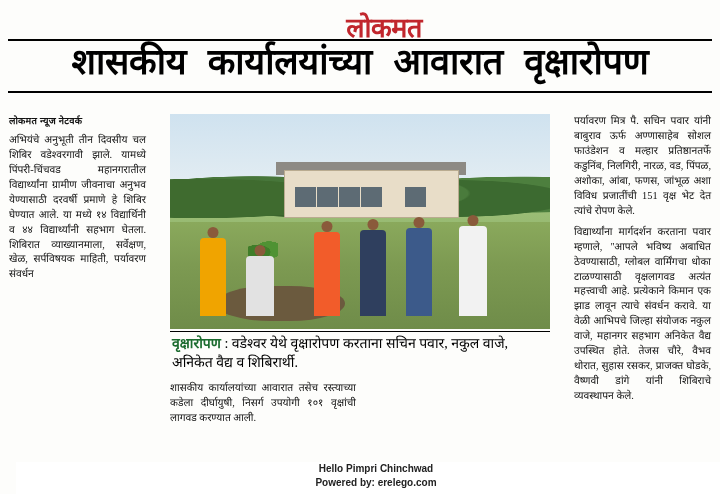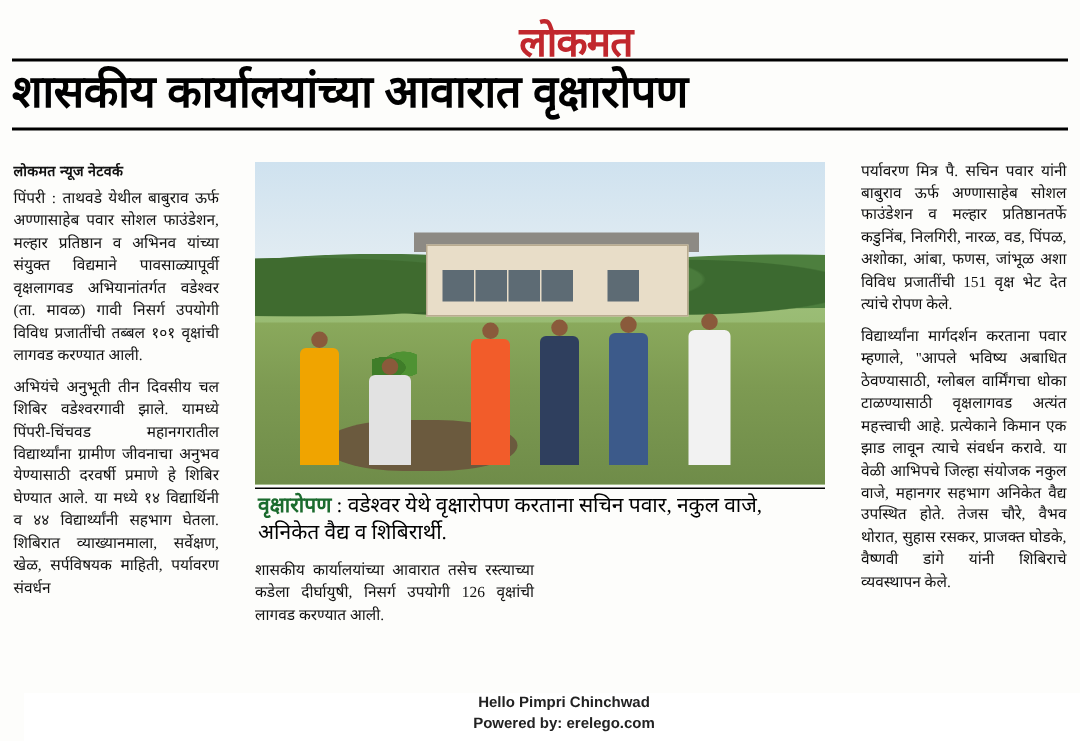--- a/index.html
+++ b/index.html
@@ -39,24 +39,24 @@
   .rule {
     height: 2px;
     background: #000;
     margin: 3px 8px 0 8px;
   }
   
   .headline-band {
     padding: 4px 8px 2px 8px;
   }
   .headline {
-    font-family: Liberation Sans, sans-serif;
-    font-size: 30px;
+    font-family: Liberation Mono, monospace;
+    font-size: 36px;
     font-weight: bold;
-    text-align: left;
+    text-align: center;
     line-height: 1.12;
     letter-spacing: -0.3px;
   }
   .headline-rule {
     height: 2px;
     background: #000;
     margin: 4px 8px 0 8px;
   }
   
   .content {
@@ -184,21 +184,20 @@
 
   <div class="headline-band">
     <div class="headline">शासकीय कार्यालयांच्या आवारात वृक्षारोपण</div>
   </div>
   <div class="headline-rule"></div>
 
   <div class="content">
 
     <div class="col col-left">
       <div class="byline">लोकमत न्यूज नेटवर्क</div>
-      <p class="para">पिंपरी : ताथवडे येथील बाबुराव ऊर्फ अण्णासाहेब पवार सोशल फाउंडेशन, मल्हार प्रतिष्ठान व अभिनव यांच्या संयुक्त विद्यमाने पावसाळ्यापूर्वी वृक्षलागवड अभियानांतर्गत वडेश्वर (ता. मावळ) गावी निसर्ग उपयोगी विविध प्रजातींची तब्बल १०१ वृक्षांची लागवड करण्यात आली.</p>
       <p class="para">अभियंचे अनुभूती तीन दिवसीय चल शिबिर वडेश्वरगावी झाले. यामध्ये पिंपरी-चिंचवड महानगरातील विद्यार्थ्यांना ग्रामीण जीवनाचा अनुभव येण्यासाठी दरवर्षी प्रमाणे हे शिबिर घेण्यात आले. या मध्ये १४ विद्यार्थिनी व ४४ विद्यार्थ्यांनी सहभाग घेतला. शिबिरात व्याख्यानमाला, सर्वेक्षण, खेळ, सर्पविषयक माहिती, पर्यावरण संवर्धन</p>
     </div>
 
     <div class="col-mid">
       <div class="photo-wrap">
         <div class="photo">
           <div class="sky"></div>
           <div class="treeline"></div>
           <div class="roof"></div>
           <div class="building"></div>
@@ -226,21 +225,21 @@
             </div>
         </div>
       </div>
 
       <div class="caption">
         <b class="kicker">वृक्षारोपण</b><span> : वडेश्वर येथे वृक्षारोपण करताना सचिन पवार, नकुल वाजे, अनिकेत वैद्य व शिबिरार्थी.</span>
       </div>
 
       <div class="mid-lower">
         <div class="col">
-          <p class="para">शासकीय कार्यालयांच्या आवारात तसेच रस्त्याच्या कडेला दीर्घायुषी, निसर्ग उपयोगी 126 वृक्षांची लागवड करण्यात आली.</p>
+          <p class="para">शासकीय कार्यालयांच्या आवारात तसेच रस्त्याच्या कडेला दीर्घायुषी, निसर्ग उपयोगी १०१ वृक्षांची लागवड करण्यात आली.</p>
         </div>
       </div>
     </div>
 
     <div class="col col-right">
       <p class="para">पर्यावरण मित्र पै. सचिन पवार यांनी बाबुराव ऊर्फ अण्णासाहेब सोशल फाउंडेशन व मल्हार प्रतिष्ठानतर्फे कडुनिंब, निलगिरी, नारळ, वड, पिंपळ, अशोका, आंबा, फणस, जांभूळ अशा विविध प्रजातींची 151 वृक्ष भेट देत त्यांचे रोपण केले.</p>
       <p class="para">विद्यार्थ्यांना मार्गदर्शन करताना पवार म्हणाले, ''आपले भविष्य अबाधित ठेवण्यासाठी, ग्लोबल वार्मिंगचा धोका टाळण्यासाठी वृक्षलागवड अत्यंत महत्त्वाची आहे. प्रत्येकाने किमान एक झाड लावून त्याचे संवर्धन करावे. या वेळी आभिपचे जिल्हा संयोजक नकुल वाजे, महानगर सहभाग अनिकेत वैद्य उपस्थित होते. तेजस चौरे, वैभव थोरात, सुहास रसकर, प्राजक्त घोडके, वैष्णवी डांगे यांनी शिबिराचे व्यवस्थापन केले.</p>
     </div>
   </div>
 

